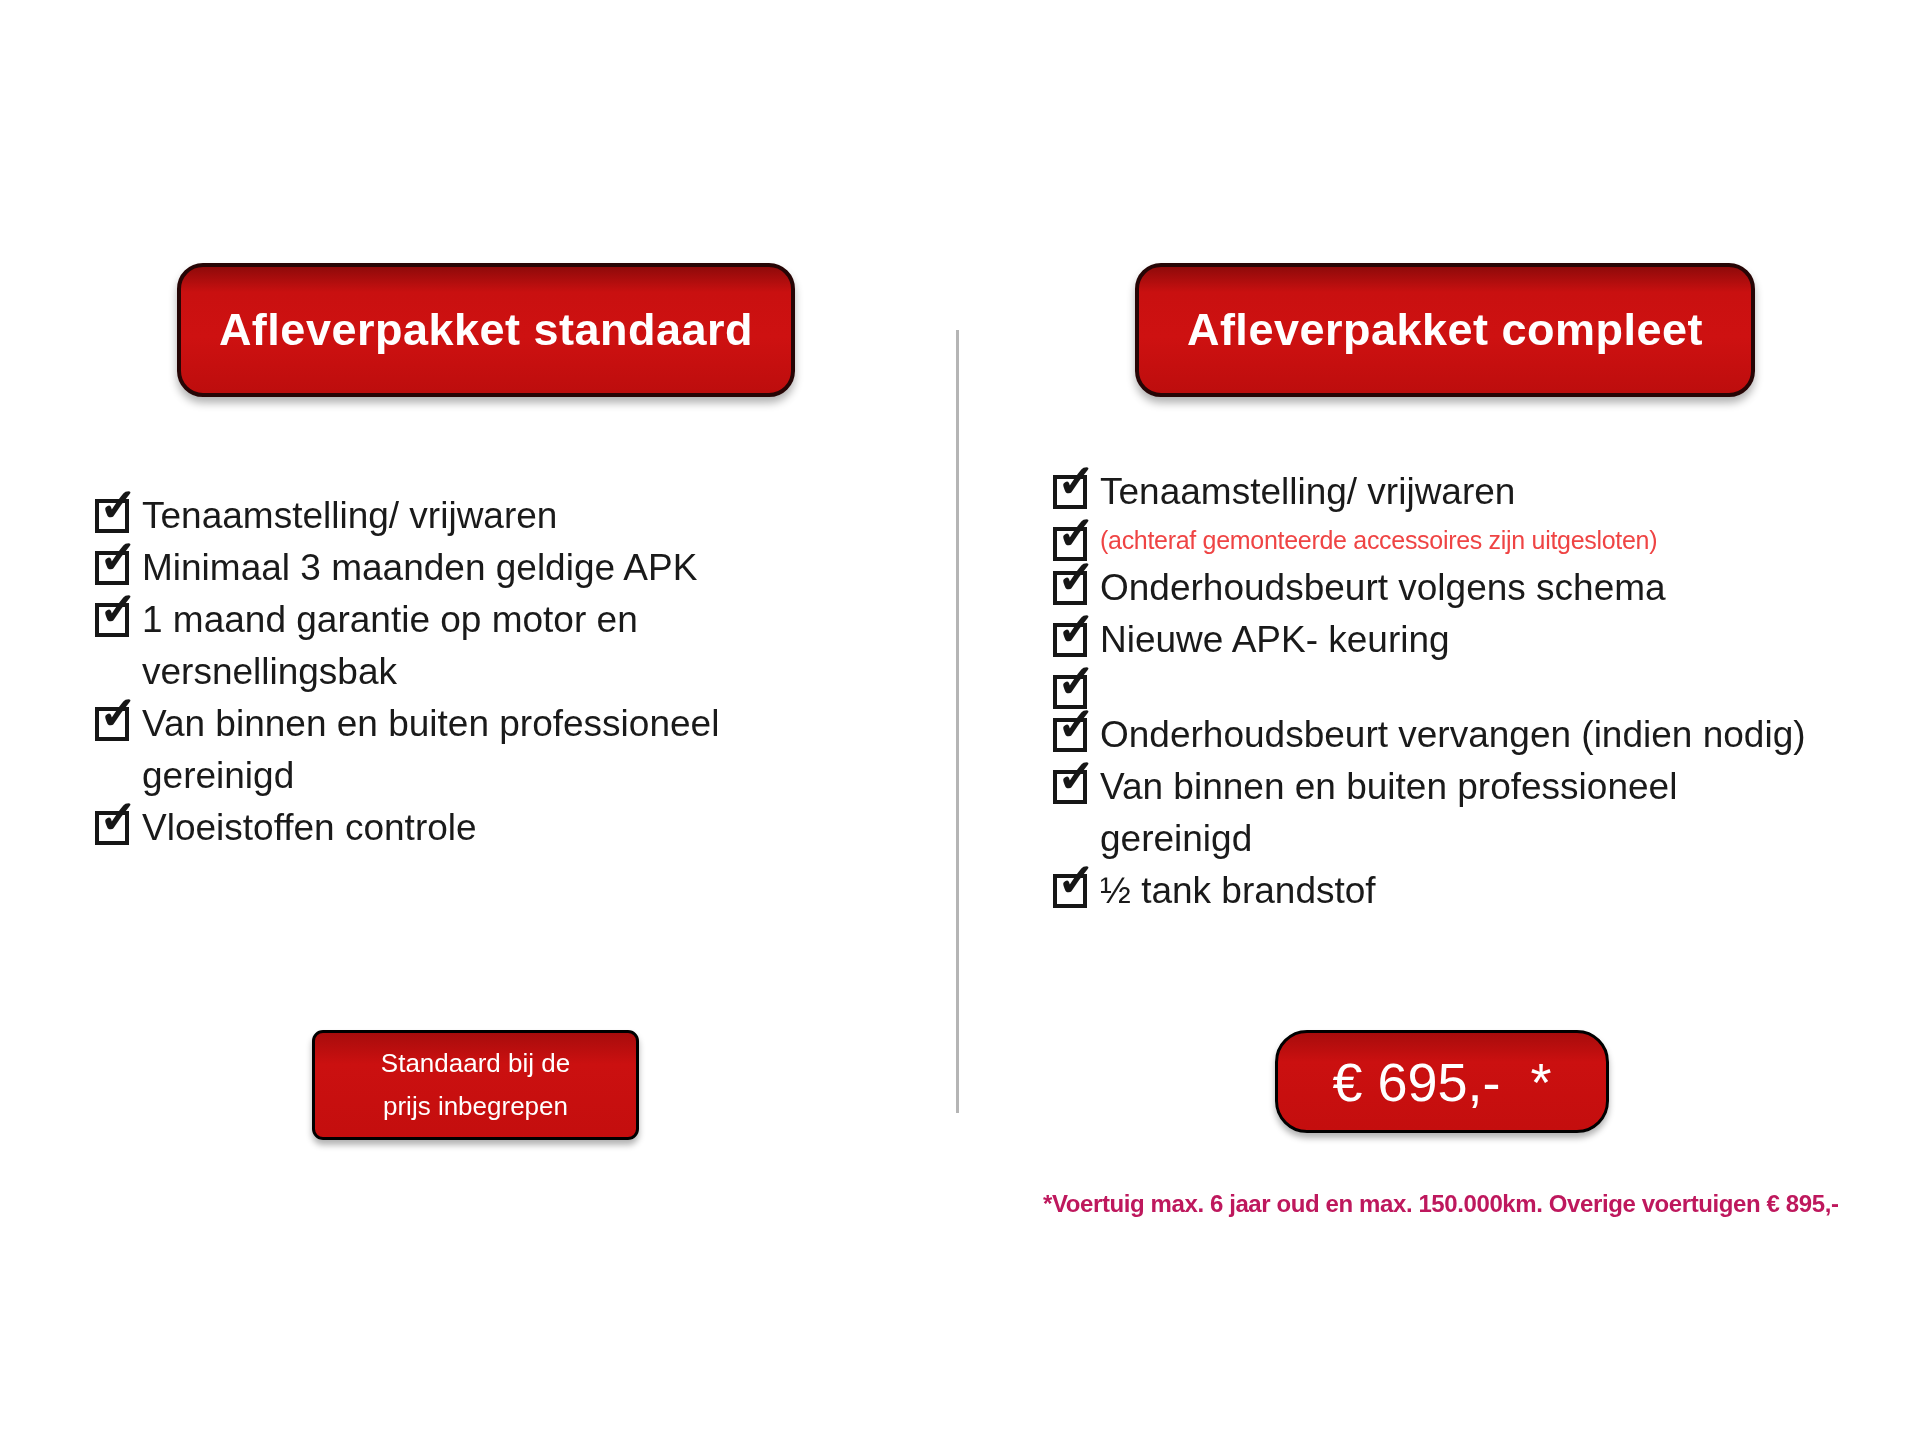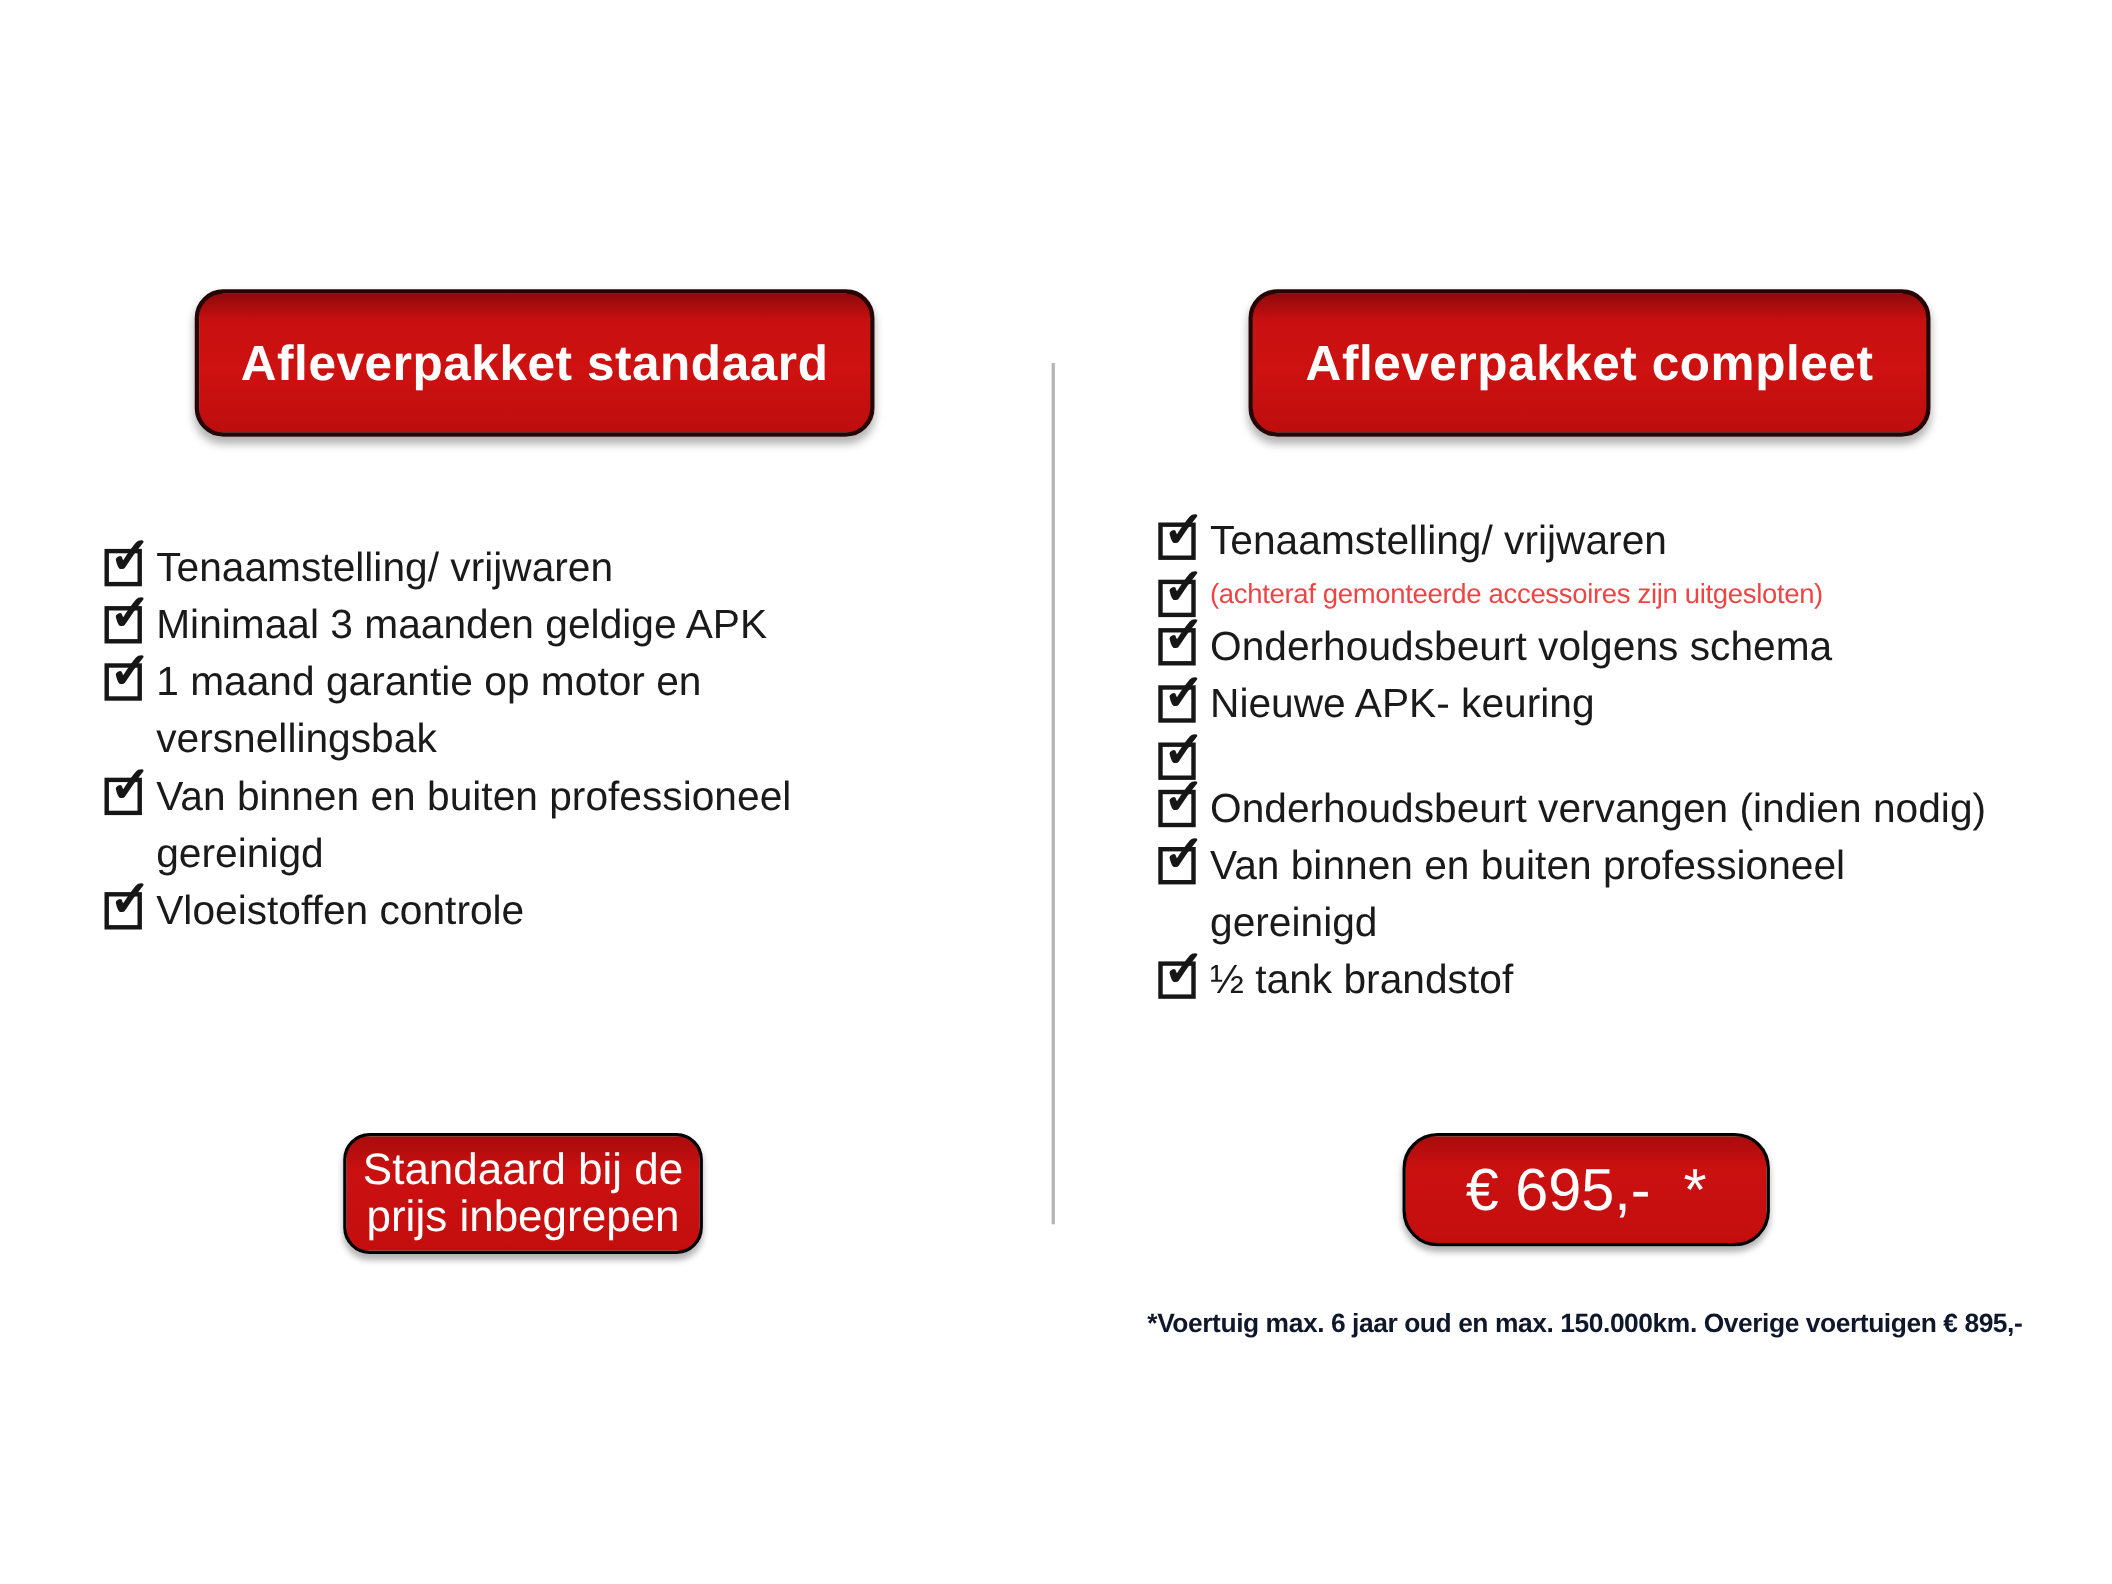--- a/index.html
+++ b/index.html
@@ -44,31 +44,31 @@
 
   
   .badge{
     position:absolute;box-sizing:border-box;
     background:linear-gradient(180deg,#a80c0c 0%,#cb1010 30%,#c40e0e 100%);
     border:3px solid #000000;color:#ffffff;
     display:flex;align-items:center;justify-content:center;text-align:center;
     box-shadow:0 5px 6px rgba(0,0,0,0.30);
   }
   .small-badge{
-    left:312px;top:1030px;width:327px;height:110px;border-radius:24px;
-    font-size:40px;line-height:43px;white-space:pre-line;
+    left:312px;top:1030px;width:327px;height:110px;border-radius:11px;
+    font-size:26px;line-height:43px;white-space:pre-line;
   }
   .price-badge{
     left:1275px;top:1030px;width:334px;height:103px;border-radius:32px;
     font-size:54px;white-space:pre;
   }
 
   .footnote{
     position:absolute;left:1043px;top:1190px;
-    font-size:24px;font-weight:bold;letter-spacing:-0.4px;white-space:nowrap;color:#0f172a;
+    font-size:24px;font-weight:bold;letter-spacing:-0.4px;white-space:nowrap;color:#be185d;
   }
 </style>
 </head>
 <body>
 
 <div class="slide">
 
   <div class="hdr hdr-left">Afleverpakket standaard</div>
 
   <div class="hdr hdr-right">Afleverpakket compleet</div>

